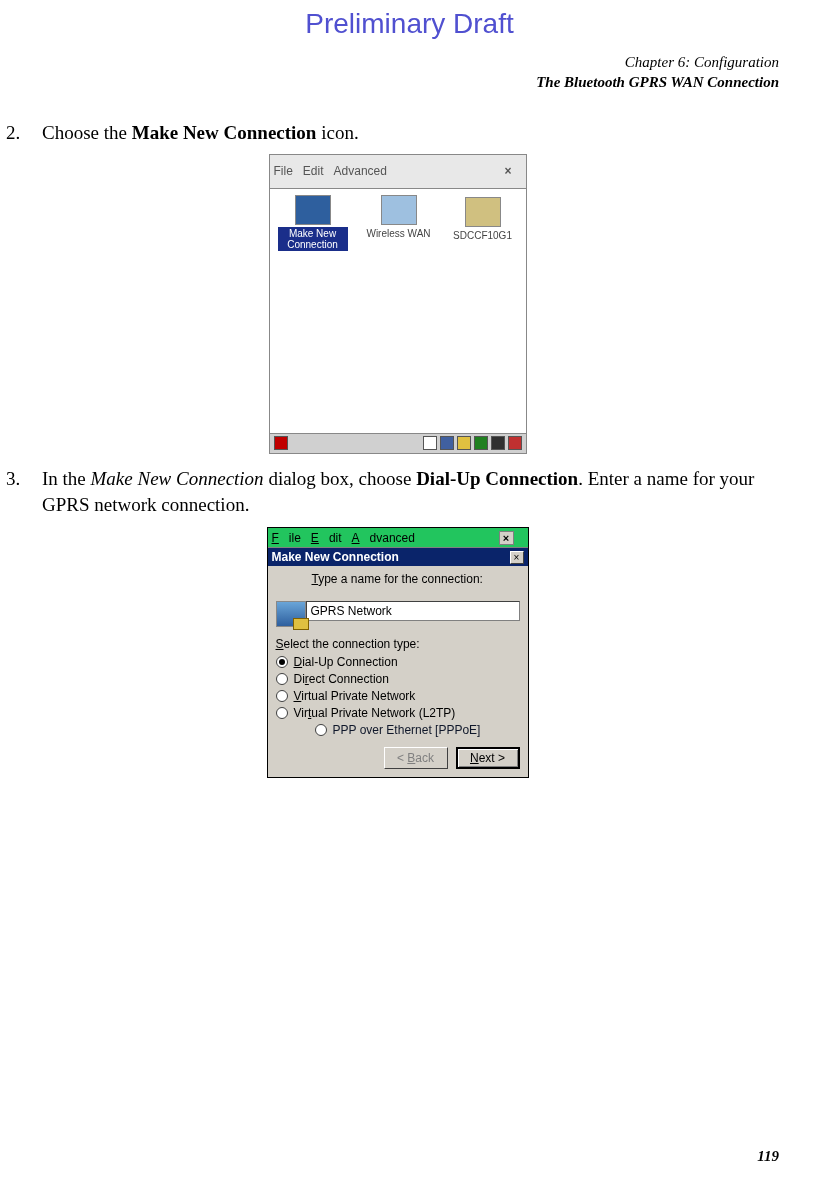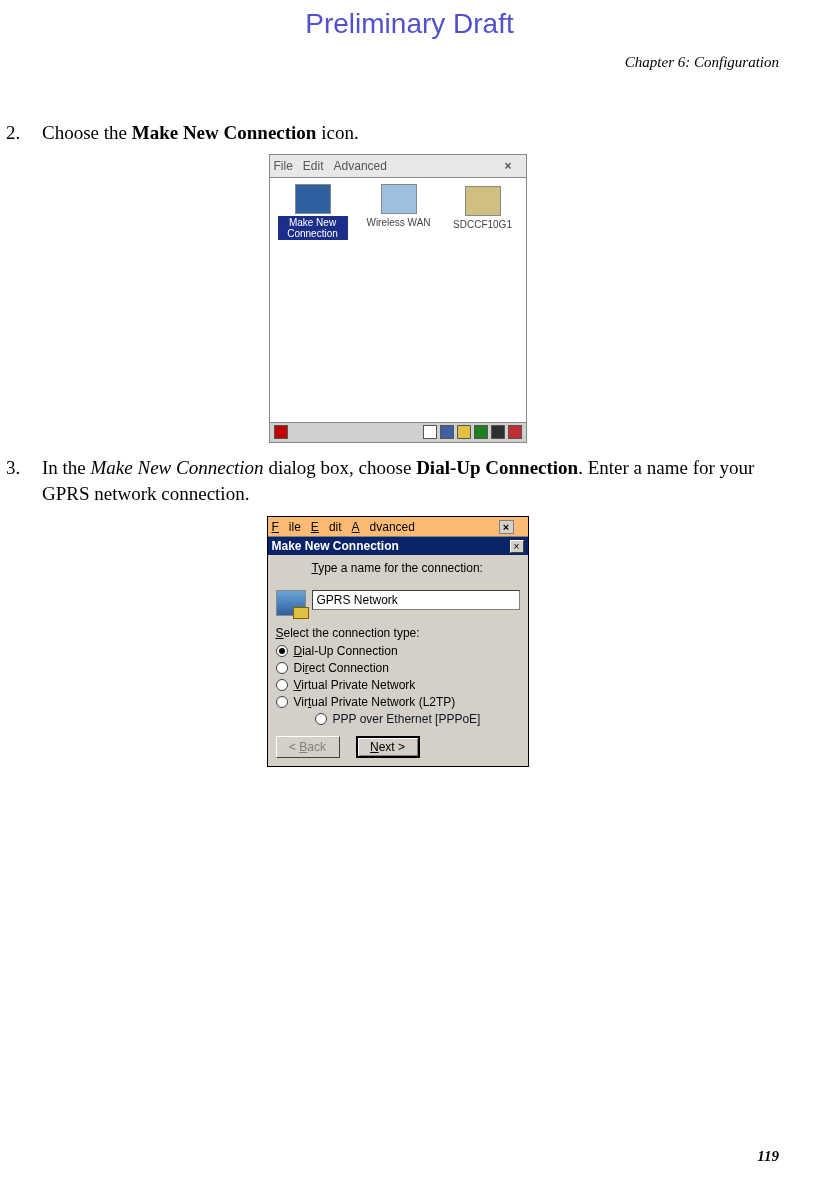--- a/index.html
+++ b/index.html
@@ -57,21 +57,21 @@
     border: 1px solid #888;
     width: 258px;
     background: #fff;
     text-align: left;
   }
   .menu1 {
     display: flex;
     align-items: center;
     background: #e8e8e8;
     border-bottom: 1px solid #888;
-    height: 23px;
+    height: 34px;
     padding: 0 4px;
     font-family: Tahoma, Arial, sans-serif;
     font-size: 12px;
     color: #555;
   }
   .menu1 span { margin-right: 10px; }
   .menu1 .x { margin-left: auto; font-weight: bold; }
   .desktop1 {
     height: 244px;
     background: #fff;
@@ -118,21 +118,21 @@
     display: inline-block;
     border: 1px solid #000;
     width: 262px;
     background: #d4d0c8;
     text-align: left;
     font-family: Tahoma, Arial, sans-serif;
   }
   .menu2 {
     display: flex;
     align-items: center;
-    background: #fdba74;
+    background: #22c55e;
     height: 20px;
     padding: 0 4px;
     font-size: 12px;
     border-bottom: 1px solid #808080;
     justify-content: space-between;
   }
   .menu2 span { margin-right: 10px; }
   .menu2 .u { text-decoration: underline; }
   .menu2 .x {
     margin-left: auto;
@@ -167,21 +167,21 @@
     border: 1px solid #fff;
     border-right-color: #404040;
     border-bottom-color: #404040;
     font-weight: normal;
   }
   .body2 {
     padding: 6px 8px 8px 8px;
     font-size: 12px;
   }
   .prompt1 { margin-left: 36px; margin-bottom: 15px; }
-  .row-icon-input { display: flex; gap: 6px; align-items: flex-start; margin-bottom: 10px; }
+  .row-icon-input { display: flex; align-items: flex-start; margin-bottom: 10px; }
   .conn-icon {
     width: 30px;
     height: 26px;
     background: linear-gradient(#6aa5d8,#2e5f9e);
     border: 1px solid #888;
     position: relative;
     flex-shrink: 0;
   }
   .conn-icon::after {
     content: "";
@@ -222,21 +222,22 @@
     content: "";
     position: absolute;
     left: 2px; top: 2px;
     width: 6px; height: 6px;
     background: #000;
     border-radius: 50%;
   }
   .opt-row.disabled { color: #0f172a; justify-content: center; }
   .btn-row {
     display: flex;
-    gap: 16px;
+    justify-content: flex-end;
+    gap: 8px;
     margin-top: 10px;
   }
   .btn {
     min-width: 64px;
     height: 22px;
     font-size: 12px;
     font-family: Tahoma, Arial, sans-serif;
     border: 1px solid #fff;
     border-right-color: #404040;
     border-bottom-color: #404040;
@@ -260,20 +261,21 @@
     font-size: 15px;
   }
 </style>
 </head>
 <body>
 
 <div class="draft-header">Preliminary Draft</div>
 
 <div class="chapter-hdr">
   <div>Chapter 6: Configuration</div>
+  <div class="sub">The Bluetooth GPRS WAN Connection</div>
 </div>
 
 <div class="content">
 
   <div class="step">
     <div class="num">2.</div>
     <div class="txt">
       <span>Choose the </span><span class="bold">Make New Connection</span><span> icon.</span>
     </div>
   </div>

